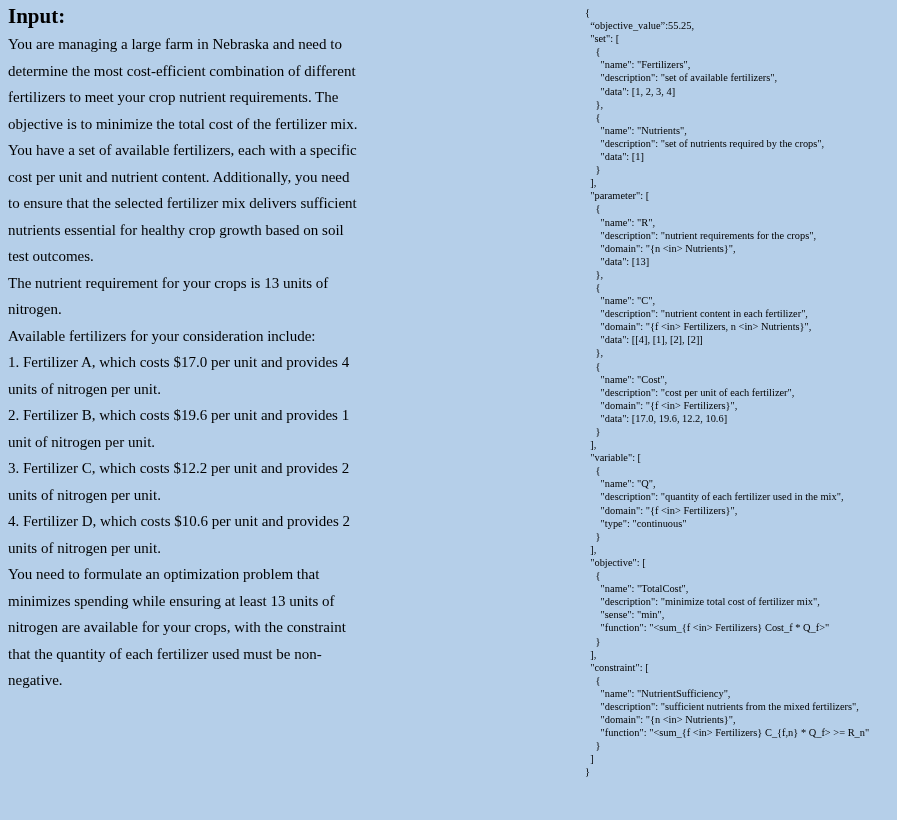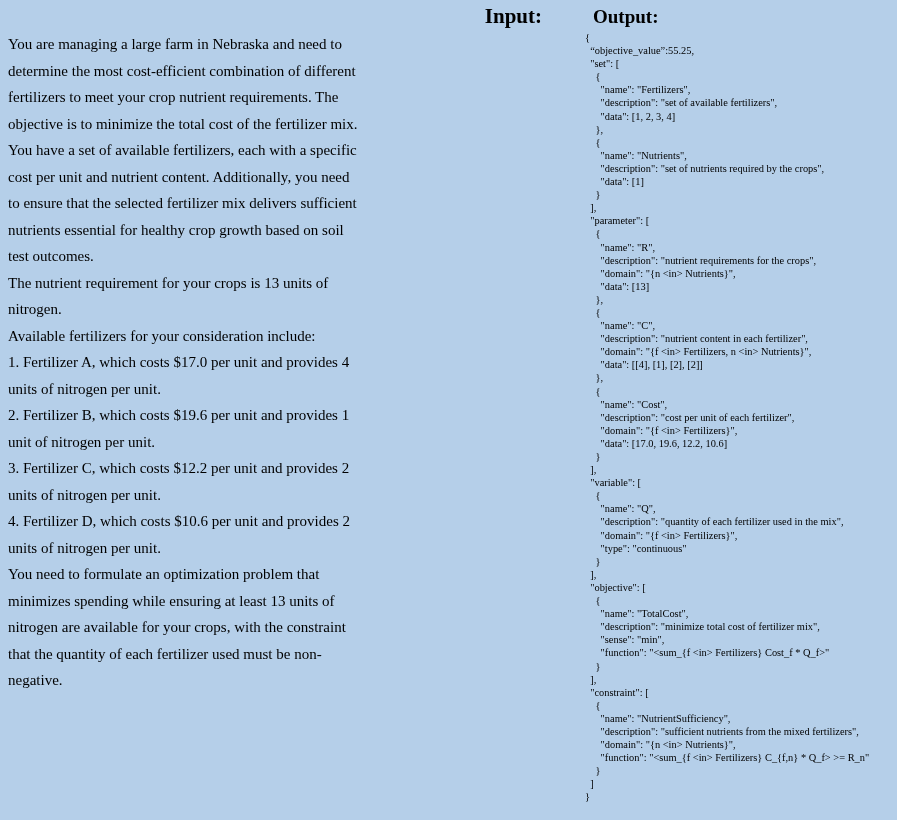--- a/index.html
+++ b/index.html
@@ -16,21 +16,20 @@
     position: absolute;
     left: 8px;
     top: 2px;
     width: 534px;
   }
   .input-heading {
     margin: 0;
     font-size: 21px;
     line-height: 29px;
     font-weight: bold;
-    text-align: right;
   }
   .input-text {
     font-size: 15px;
     line-height: 26.5px;
     white-space: pre-line;
   }
   .output-panel {
     position: absolute;
     left: 585px;
     top: 4px;
@@ -76,21 +75,20 @@
 4. Fertilizer D, which costs $10.6 per unit and provides 2
 units of nitrogen per unit.
 You need to formulate an optimization problem that
 minimizes spending while ensuring at least 13 units of
 nitrogen are available for your crops, with the constraint
 that the quantity of each fertilizer used must be non-
 negative.</div>
 </div>
 
 <div class="output-panel">
-  <h2 class="output-heading">Output:</h2>
   <pre class="output-code">{
   “objective_value”:55.25,
   "set": [
     {
       "name": "Fertilizers",
       "description": "set of available fertilizers",
       "data": [1, 2, 3, 4]
     },
     {
       "name": "Nutrients",

